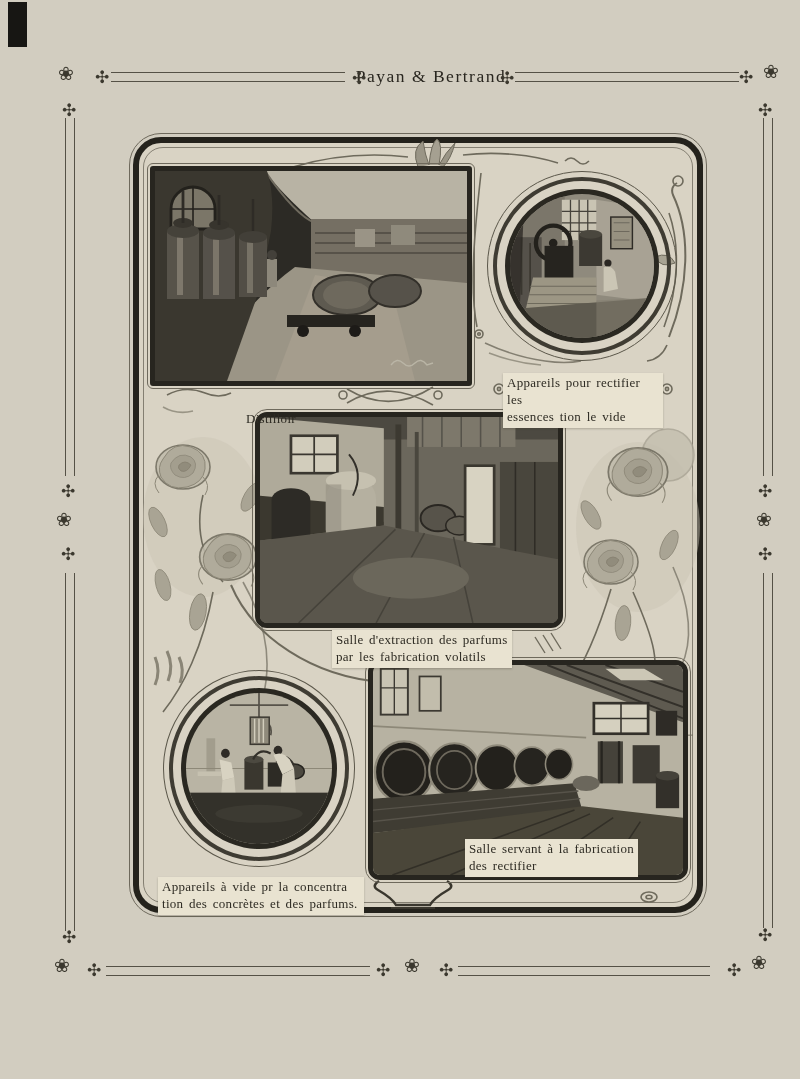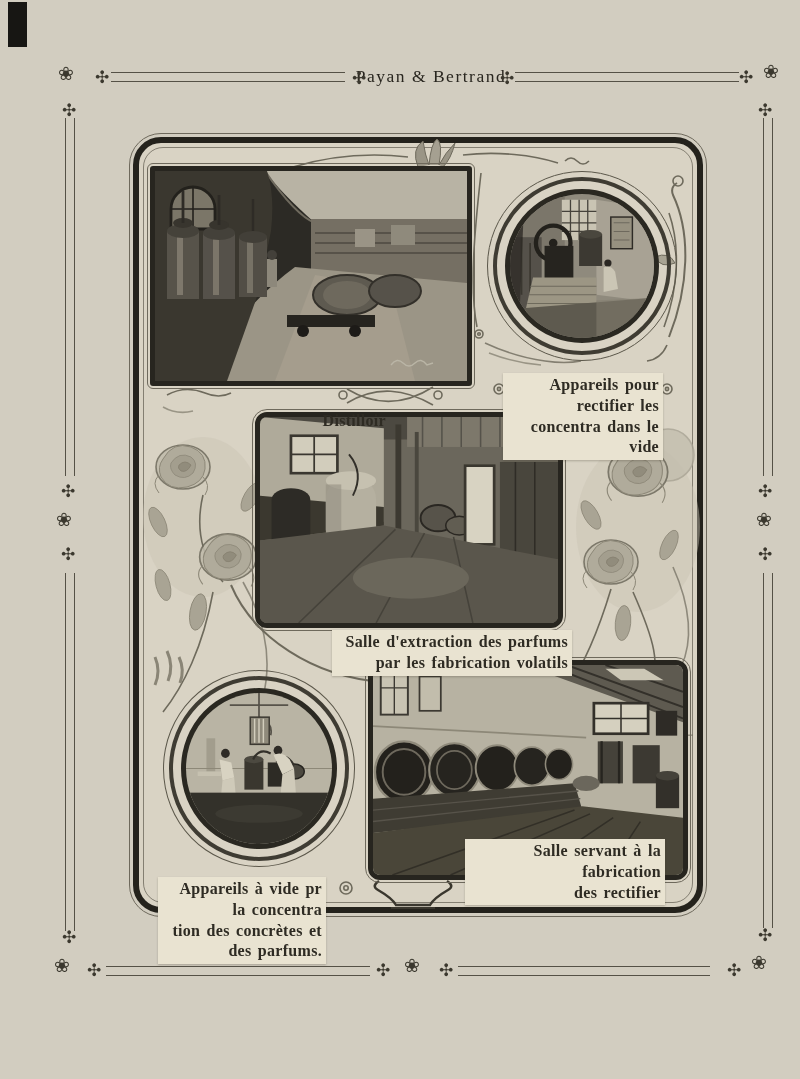--- a/index.html
+++ b/index.html
@@ -33,21 +33,21 @@
   .photo svg{display:block;width:100%;height:100%}
   .r12{border-radius:12px}
   .r12 svg{border-radius:7px}
   
   .circ{border-radius:50%;border:1px solid #5b574a;padding:5px;z-index:2}
   .circ-mid{width:100%;height:100%;border-radius:50%;border:4px solid #3f3c33;padding:8px}
   .circ-photo{width:100%;height:100%;border-radius:50%;border:5px solid #2a2821;
               overflow:hidden;background:#1c1b17}
   .circ-photo svg{display:block;width:100%;height:100%}
   
-  .cap{z-index:3;text-align:right;font-weight:bold;font-size:16px;line-height:1.3;
+  .cap{z-index:3;text-align:left;font-weight:normal;font-size:13px;line-height:1.3;
        letter-spacing:.3px;word-spacing:2px;color:#2e2b23}
   .strip{background:#e9e3d1;box-shadow:0 1px 2px rgba(70,64,48,.3);padding:2px 4px}
 </style>
 </head>
 <body>
 
 <div class="abs corner-mark"></div>
 
 <div class="abs title">Payan &amp; Bertrand</div>
 
@@ -245,21 +245,21 @@
         <path d="M65,51 q5,-2 8,3 l2,12 l-10,2 z" fill="#cbc6b5"></path>
         <path d="M0,80 L100,72 L100,100 L0,100 Z" fill="#5e5a4f"></path>
         <path d="M60,74 L100,72 L100,100 L60,100 Z" fill="#837e6f" opacity=".55"></path>
         <path d="M0,0 L10,0 L6,100 L0,100 Z" fill="#2e2b26" opacity=".8"></path>
       </svg>
     </div>
   </div>
 </div>
 <div class="abs cap strip" style="left:503px;top:373px;width:160px">
   <div>Appareils pour rectifier les</div>
-  <div>concentra dans le vide</div>
+  <div>essences tion le vide</div>
 </div>
 
 <div class="abs photo r12" style="left:255px;top:412px;width:308px;height:216px">
   <svg viewBox="0 0 154 110" preserveAspectRatio="none">
     <rect width="154" height="110" fill="#6b675c"></rect>
     <rect x="0" y="0" width="154" height="12" fill="#4c4941"></rect>
     <rect x="76" y="0" width="56" height="16" fill="#7d786b"></rect>
     <path d="M84,0 V16 M94,0 V16 M104,0 V16 M114,0 V16 M124,0 V16" stroke="#55524a" stroke-width="0.8"></path>
     <path d="M0,0 L64,6 L64,56 L0,64 Z" fill="#afaa9a"></path>
     <rect x="16" y="10" width="24" height="20" fill="#d2cdbc" stroke="#3a3730" stroke-width="1.4"></rect>
@@ -275,21 +275,21 @@
     <ellipse cx="103" cy="58" rx="7" ry="5" fill="#615d52" stroke="#2a2722" stroke-width="0.8"></ellipse>
     <rect x="106" y="26" width="15" height="42" fill="#d8d3c2" stroke="#3a372f" stroke-width="1.4"></rect>
     <rect x="124" y="24" width="30" height="52" fill="#49463d"></rect>
     <path d="M132,24 V76 M142,24 V76" stroke="#2f2c26" stroke-width="0.8"></path>
     <path d="M0,66 L64,58 L154,76 L154,110 L0,110 Z" fill="#5a564c"></path>
     <path d="M20,110 L70,60 M60,110 L85,62 M110,110 L100,64" stroke="#45423a" stroke-width="0.8"></path>
     <ellipse cx="78" cy="86" rx="30" ry="11" fill="#6b675b"></ellipse>
     <path d="M46,20 q8,10 2,22" stroke="#33302a" stroke-width="1" fill="none"></path>
   </svg>
 </div>
-<div class="abs cap strip" style="left:332px;top:630px;width:240px">
+<div class="abs cap strip" style="left:332px;top:630px;width:180px">
   <div>Salle d'extraction des parfums</div>
   <div>par les fabrication volatils</div>
 </div>
 
 <div class="abs circ" style="left:163px;top:670px;width:192px;height:197px">
   <div class="circ-mid">
     <div class="circ-photo">
       <svg viewBox="0 0 100 100" preserveAspectRatio="none">
         <rect width="100" height="100" fill="#b9b4a4"></rect>
         <path d="M50,0 V16 M30,8 H70 M50,16 Q60,20 58,28" stroke="#57534a" stroke-width="1.2" fill="none"></path>
@@ -311,21 +311,21 @@
         <path d="M66,54 L74,50 L76,76 L64,76 Z" fill="#cfcab9"></path>
         <rect x="8" y="52" width="16" height="3" fill="#c6c1b0"></rect>
         <path d="M10,55 V68 M22,55 V68" stroke="#77726
 4" stroke-width="1"></path>
         <rect x="0" y="66" width="100" height="34" fill="#33312a"></rect>
         <ellipse cx="50" cy="80" rx="30" ry="6" fill="#3c3a32"></ellipse>
       </svg>
     </div>
   </div>
 </div>
-<div class="abs cap strip" style="left:158px;top:877px;width:168px">
+<div class="abs cap strip" style="left:158px;top:877px;width:206px">
   <div>Appareils à vide pr la concentra</div>
   <div>tion des concrètes et des parfums.</div>
 </div>
 
 <div class="abs photo r12" style="left:368px;top:660px;width:320px;height:220px">
   <svg viewBox="0 0 160 110" preserveAspectRatio="none">
     <rect width="160" height="110" fill="#b7b2a2"></rect>
     <path d="M78,0 L160,0 L160,30 Z" fill="#5e5a50"></path>
     <path d="M100,0 L160,22 M120,0 L160,14 M90,0 L160,28" stroke="#33302a" stroke-width="1"></path>
     <path d="M120,2 L140,2 L150,8 L128,8 Z" fill="#ccc7b6"></path>

